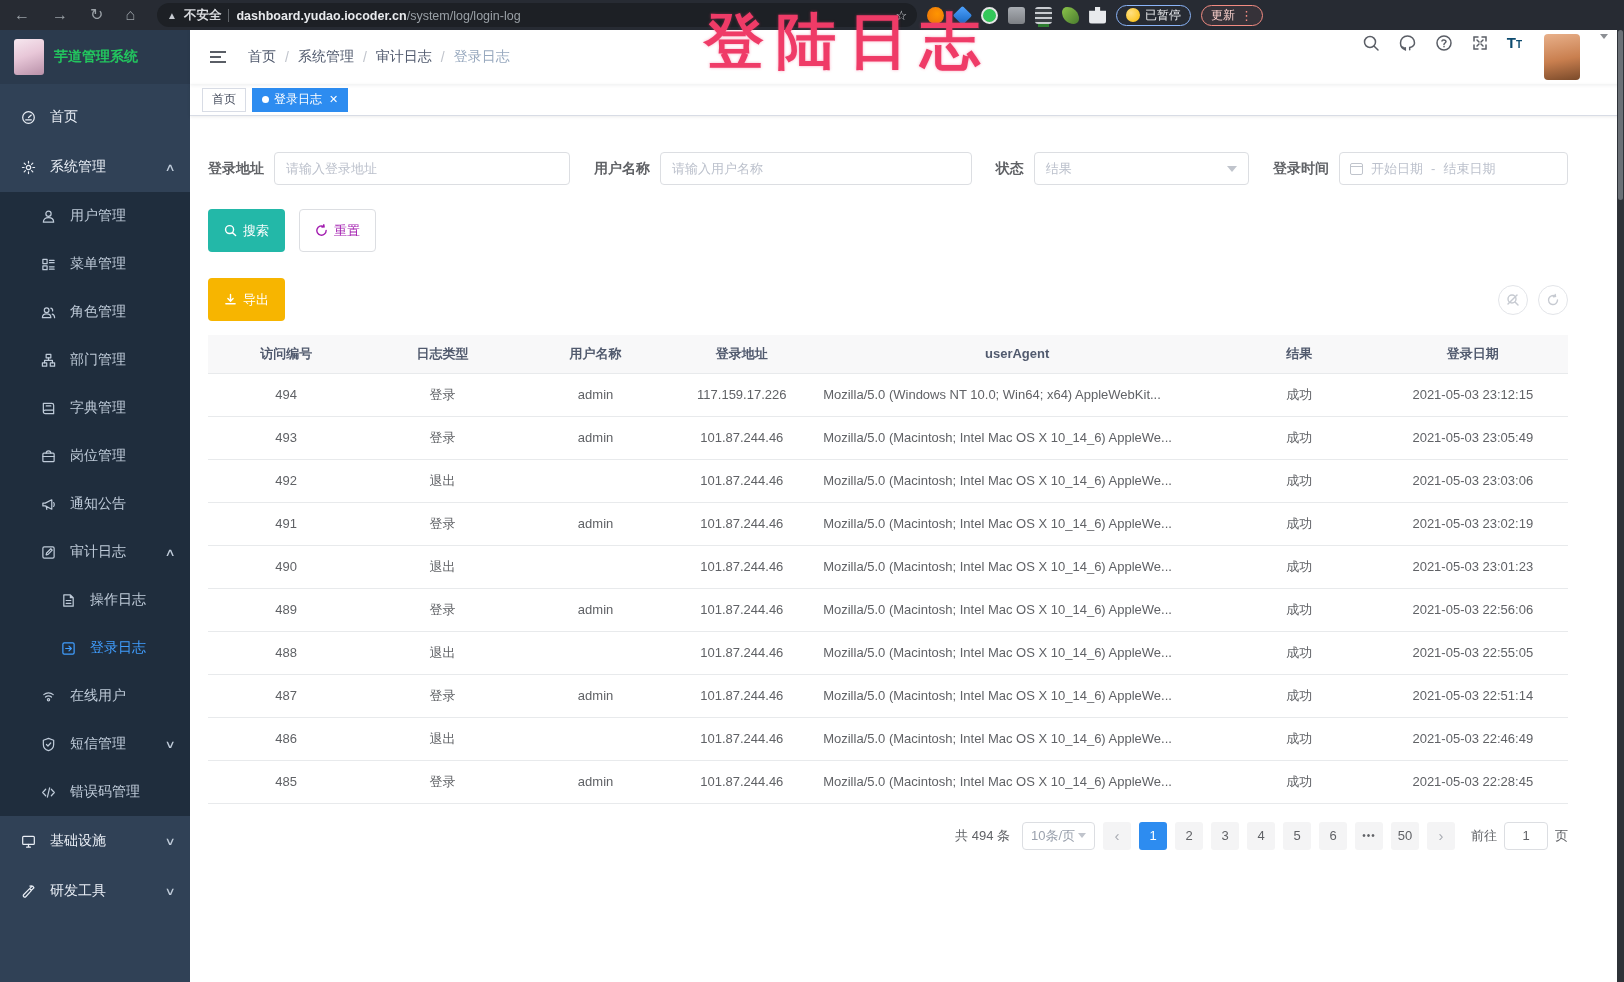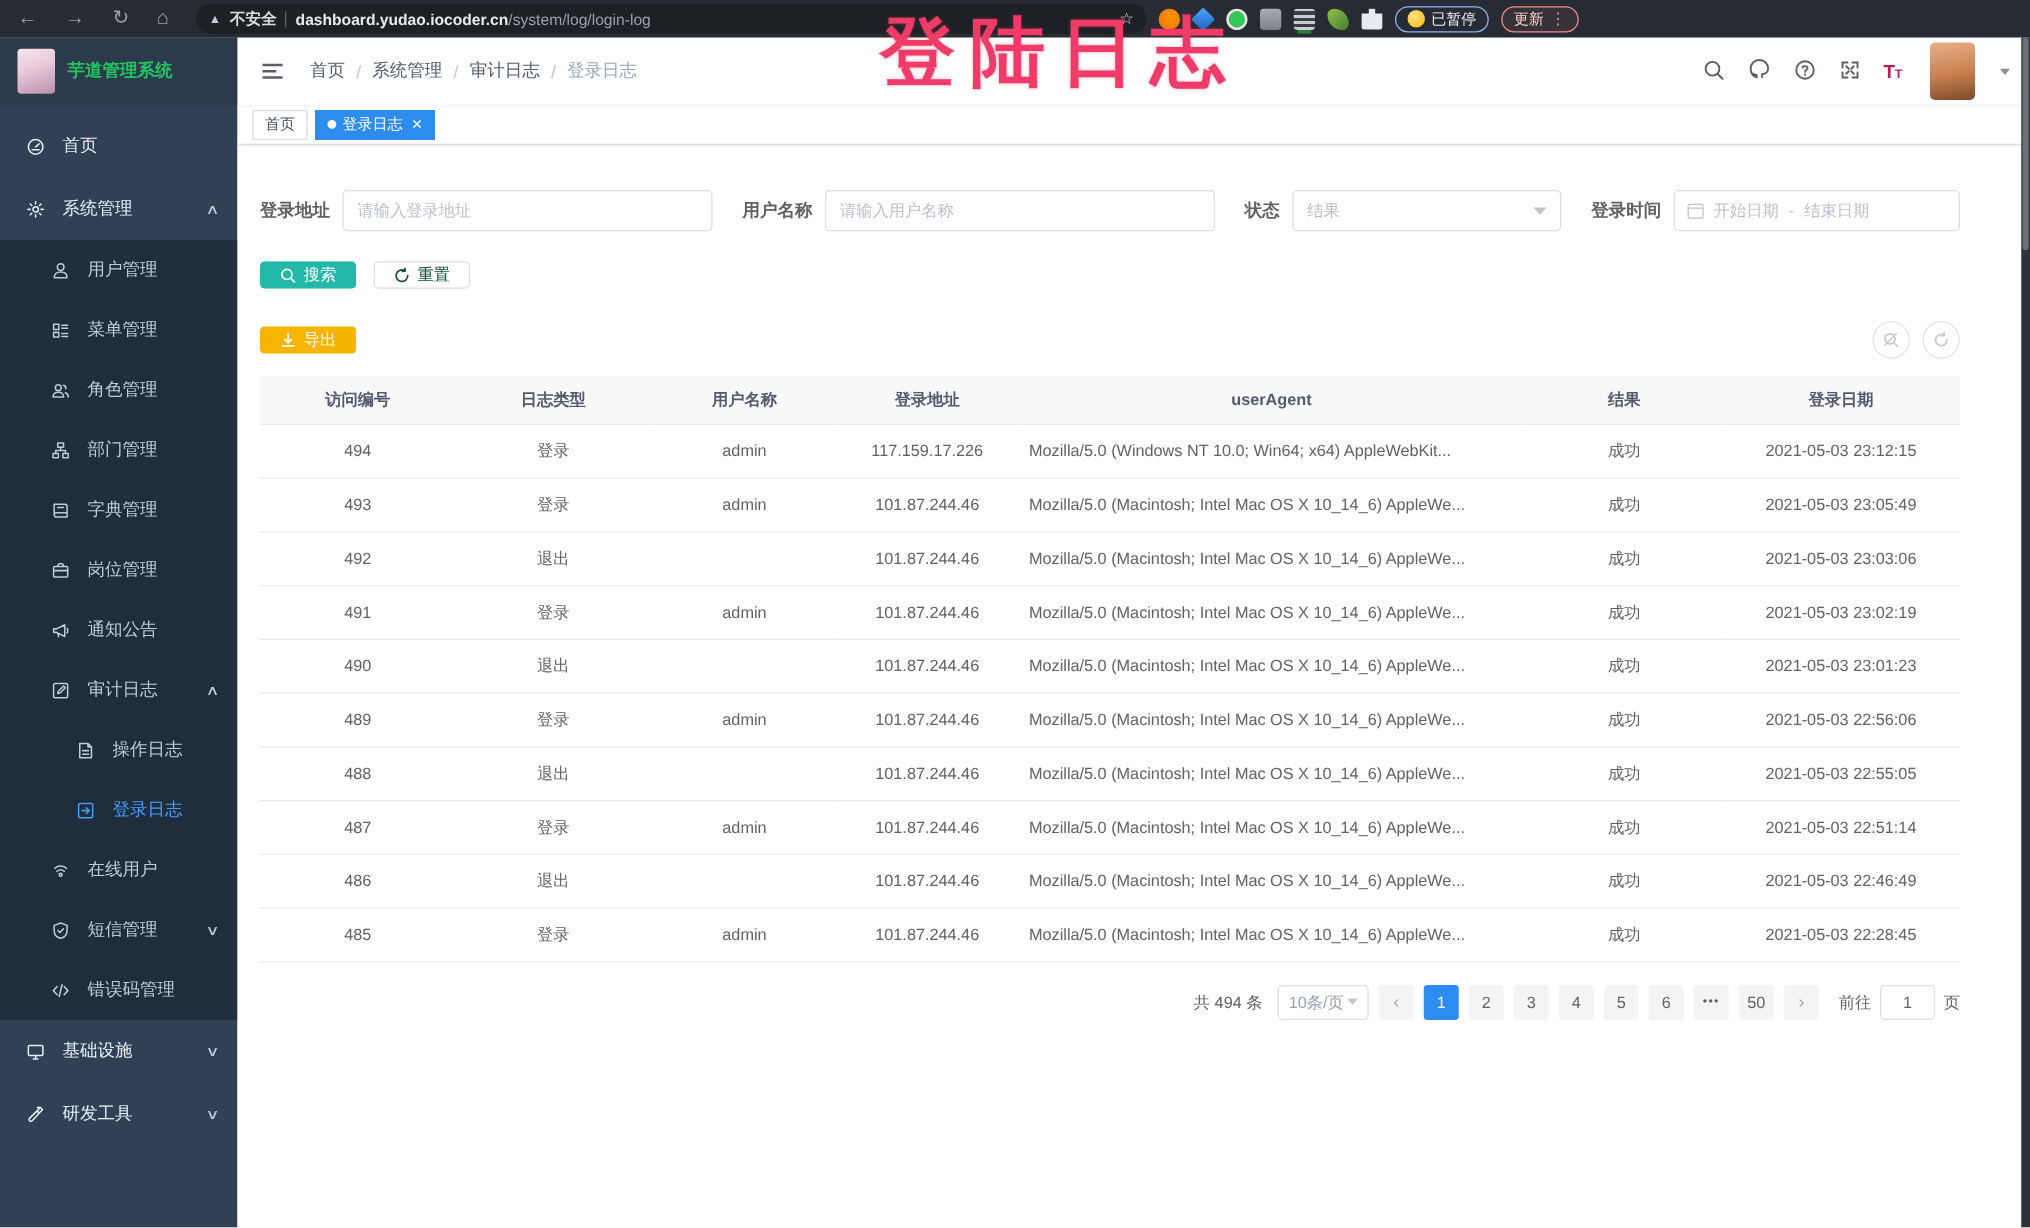--- a/index.html
+++ b/index.html
@@ -44,21 +44,21 @@
   .main { flex:1; display:flex; flex-direction:column; background:#fff; min-width:0; }
 
   
   .navbar { height:54px; display:flex; align-items:center; padding:0 16px 0 12px; box-shadow:0 1px 4px rgba(0,21,41,.08); position:relative; z-index:2; }
   .hamburger { display:flex; flex-direction:column; gap:3px; padding:6px 8px; cursor:pointer; }
   .hamburger i { display:block; width:16px; height:2px; background:#5a5e66; }
   .hamburger i:nth-child(2){ width:11px; }
   .breadcrumb { display:flex; align-items:center; gap:9px; margin-left:14px; font-size:14px; color:#515a6e; }
   .breadcrumb .sep { color:#c0c4cc; }
   .breadcrumb .last { color:#97a8be; }
-  .nav-right { margin-left:auto; display:flex; align-items:center; gap:18px; color:#be185d; }
+  .nav-right { margin-left:auto; display:flex; gap:18px; color:#0c4a6e; }
   .nav-right svg { stroke:#5a5e66; fill:none; stroke-width:1.5; stroke-linecap:round; }
   .avatar { width:36px; height:46px; border-radius:4px; background:linear-gradient(170deg,#e8b08a 0%,#c97f4f 55%,#7a4a2a 100%); margin-left:4px; }
   .caret-down { width:0; height:0; border-left:4px solid transparent; border-right:4px solid transparent; border-top:5px solid #8c8f94; margin-left:2px; }
 
   
   .tags-bar { height:32px; display:flex; align-items:center; gap:6px; padding:0 12px; border-bottom:1px solid #d8dce5; box-shadow:0 1px 3px rgba(0,0,0,.08); position:relative; z-index:1; }
   .tag { height:24px; display:flex; align-items:center; gap:5px; padding:0 9px; border:1px solid #d8dce5; background:#fff; color:#495060; font-size:12px; cursor:pointer; }
   .tag.active { background:#2d8cf0; border-color:#2d8cf0; color:#fff; }
   .tag .dot { width:7px; height:7px; border-radius:50%; background:#fff; }
   .tag .close { font-size:11px; margin-left:2px; }
@@ -73,24 +73,24 @@
   .sel { display:flex; align-items:center; justify-content:space-between; cursor:pointer; }
   .sel .ph { color:#bcc1cc; font-size:13px; }
   .sel .sel-caret { width:0; height:0; border-left:5px solid transparent; border-right:5px solid transparent; border-top:6px solid #c0c4cc; }
   .date-box { display:flex; align-items:center; gap:8px; padding:0 10px; }
   .cal-icon { width:13px; height:12px; border:1px solid #c0c4cc; border-radius:2px; position:relative; flex:none; }
   .cal-icon:before { content:""; position:absolute; left:0; right:0; top:2.5px; height:1px; background:#c0c4cc; }
   .date-box .ph { color:#bcc1cc; font-size:13px; }
   .date-box .dash { color:#bcc1cc; }
 
   .btn-row { margin-top:24px; display:flex; gap:14px; }
-  .btn { height:22px; border-radius:4px; display:inline-flex; align-items:center; gap:6px; padding:0 15px; font-size:13px; cursor:pointer; border:1px solid transparent; }
+  .btn { height:43px; border-radius:4px; display:inline-flex; align-items:center; gap:6px; padding:0 15px; font-size:13px; cursor:pointer; border:1px solid transparent; }
   .btn svg { stroke:currentColor; fill:none; stroke-width:1.5; stroke-linecap:round; }
   .btn-search { background:#23b8a8; color:#fff; }
-  .btn-reset { background:#fff; border-color:#dcdee2; color:#14532d; }
+  .btn-reset { background:#fff; border-color:#dcdee2; color:#a21caf; }
   .btn-export { background:#f7b500; color:#fff; }
   .export-row { margin-top:26px; display:flex; align-items:center; }
   .round-tools { margin-left:auto; display:flex; gap:10px; }
   .round-btn { width:30px; height:30px; border-radius:50%; border:1px solid #e3e5e9; background:#fff; display:flex; align-items:center; justify-content:center; cursor:pointer; }
   .round-btn svg { stroke:#c6cad1; fill:none; stroke-width:1.4; stroke-linecap:round; }
 
   
   table.log { width:100%; border-collapse:collapse; table-layout:fixed; margin-top:14px; font-size:13px; }
   table.log th { background:#f8f8f9; color:#515a6e; font-weight:bold; height:38px; text-align:center; border-bottom:1px solid #e8eaec; }
   table.log td { height:43px; text-align:center; color:#606266; border-bottom:1px solid #e8eaec; white-space:nowrap; overflow:hidden; text-overflow:ellipsis; padding:0 6px; }

